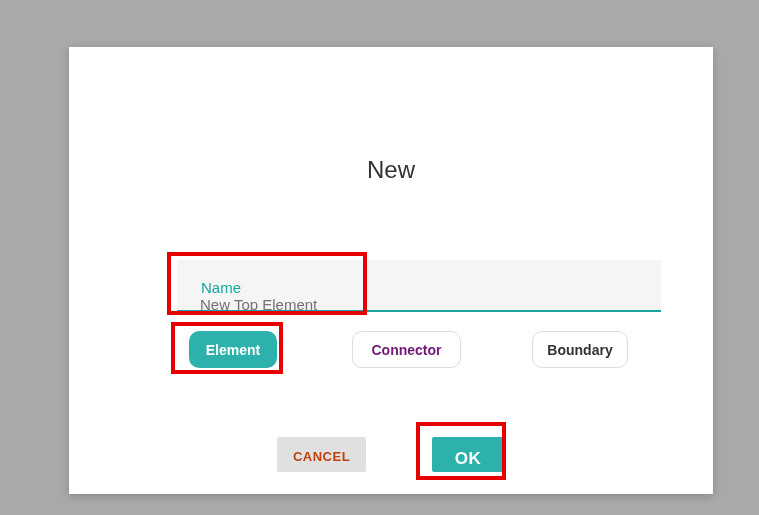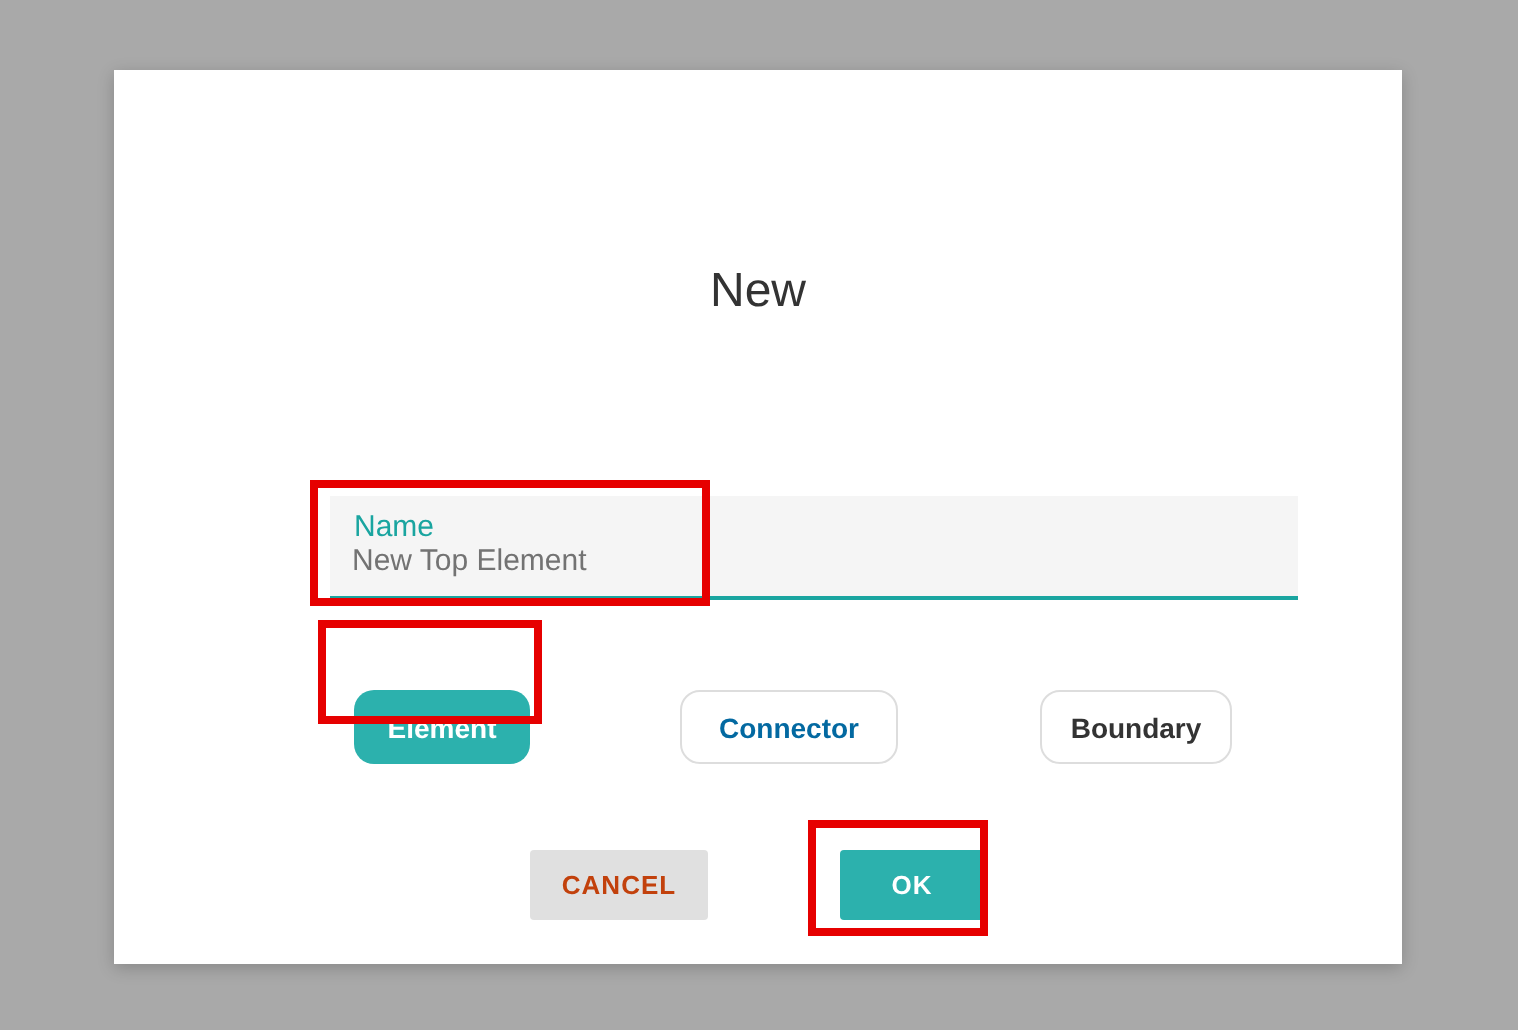--- a/index.html
+++ b/index.html
@@ -1,15 +1,15 @@
 <!DOCTYPE html>
 <html><head>
   <meta charset="utf-8">
   <style>
-    * { box-sizing: border-box; margin: 0; padding: 0; }
+    * { box-sizing: border-box; margin: 0; padding: 12px; }
     body {
       width: 759px;
       height: 515px;
       background: #a9a9a9;
       font-family: 'Segoe UI', Arial, sans-serif;
       position: relative;
       overflow: hidden;
     }
     .dialog {
       position: absolute;
@@ -69,34 +69,33 @@
       position: absolute;
       top: 0;
       height: 37px;
       border-radius: 10px;
       font-size: 14px;
       font-weight: 600;
       display: flex;
       align-items: center;
       justify-content: center;
       cursor: pointer;
-      margin-top: 26px;
     }
     .type-element {
       left: 0;
       width: 88px;
       background: #2cb1ad;
       color: #fff;
       border: none;
     }
     .type-connector {
       left: 163px;
       width: 109px;
       background: #fff;
-      color: #0369a1;
+      color: #701a75;
       border: 1px solid #ddd;
     }
     .type-boundary {
       left: 343px;
       width: 96px;
       background: #fff;
       color: #333;
       border: 1px solid #ddd;
     }
     .action-row {
@@ -124,21 +123,21 @@
     .ok-btn {
       position: absolute;
       left: 363px;
       top: 0;
       width: 72px;
       height: 35px;
       background: #2cb1ad;
       color: #fff;
       border: none;
       border-radius: 2px;
-      font-size: 13px;
+      font-size: 17px;
       font-weight: 700;
       letter-spacing: 0.5px;
       cursor: pointer;
     }
     .hl {
       position: absolute;
       border: 4px solid #e60000;
       pointer-events: none;
     }
     .hl-name { left: 155px; top: 240px; width: 200px; height: 63px; }

